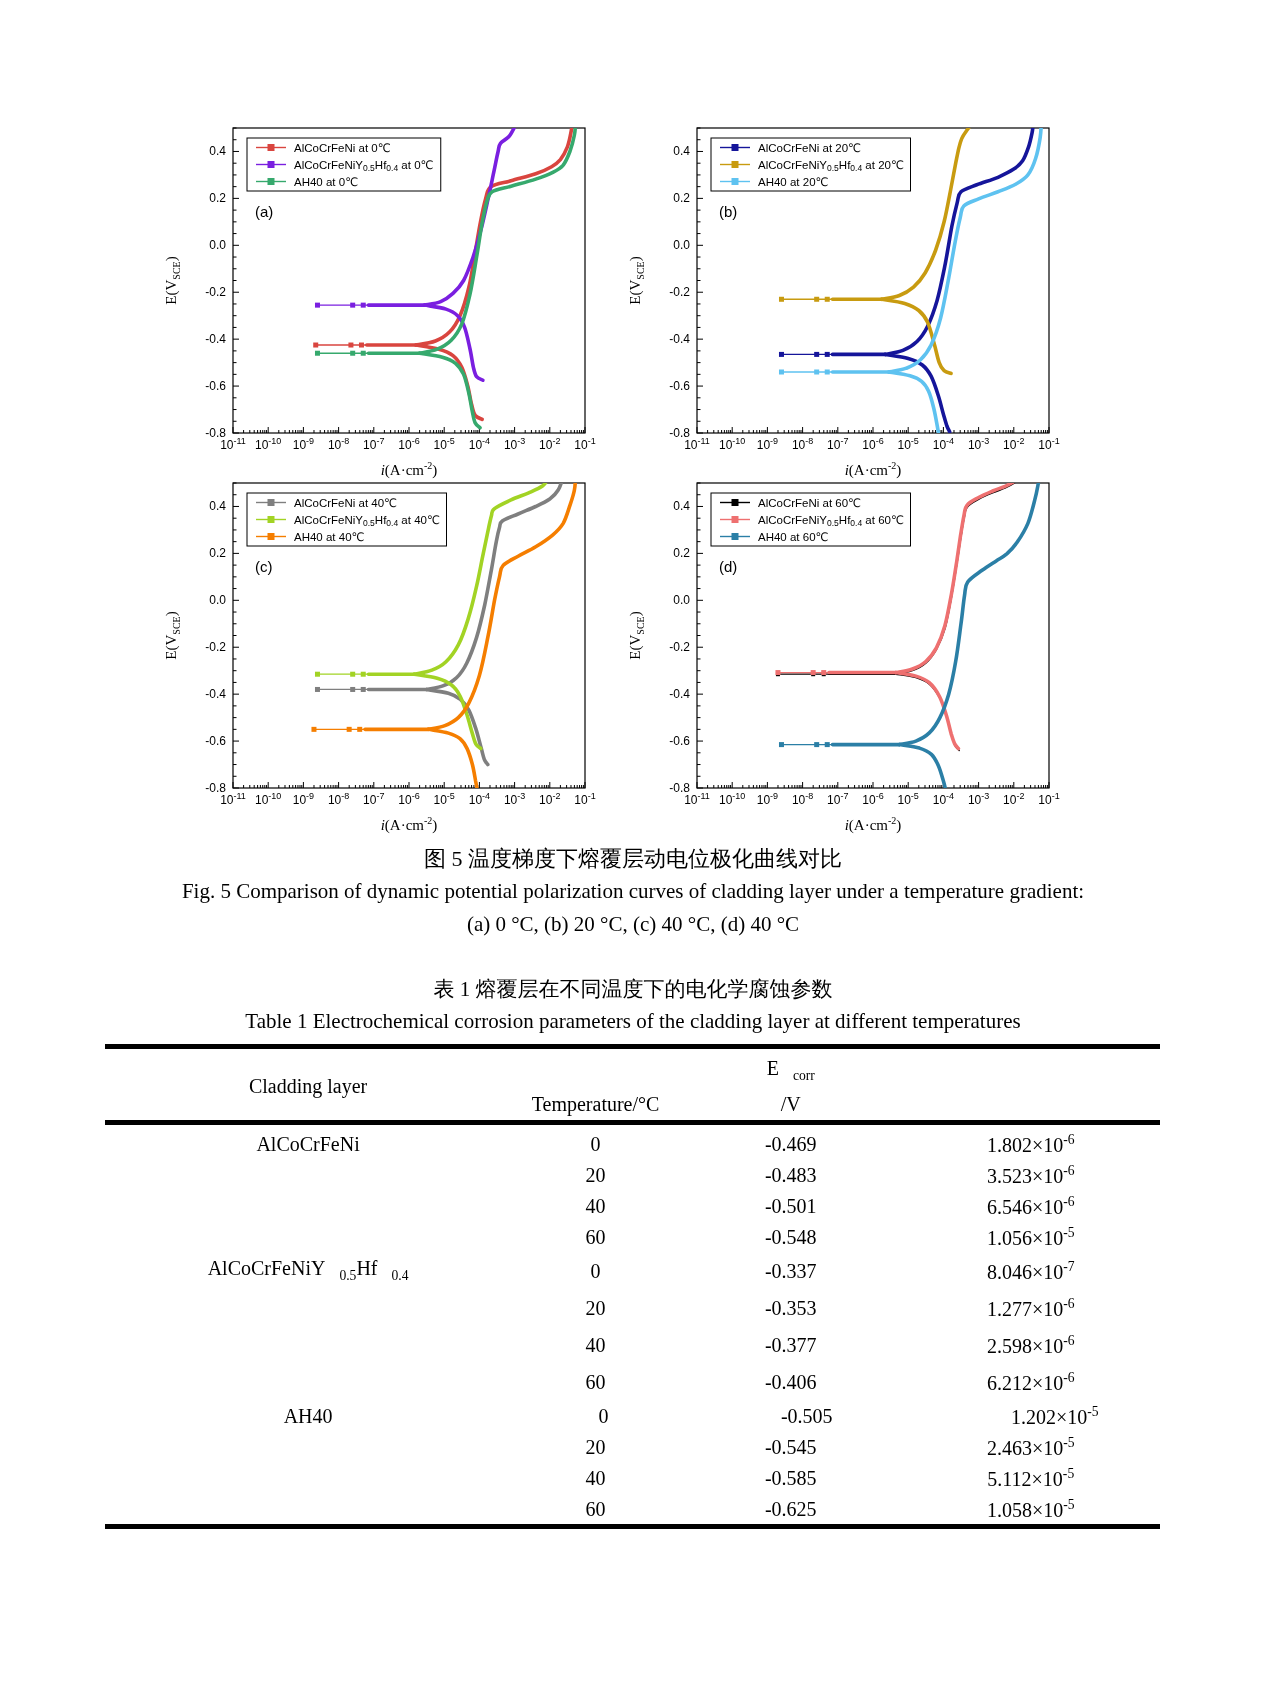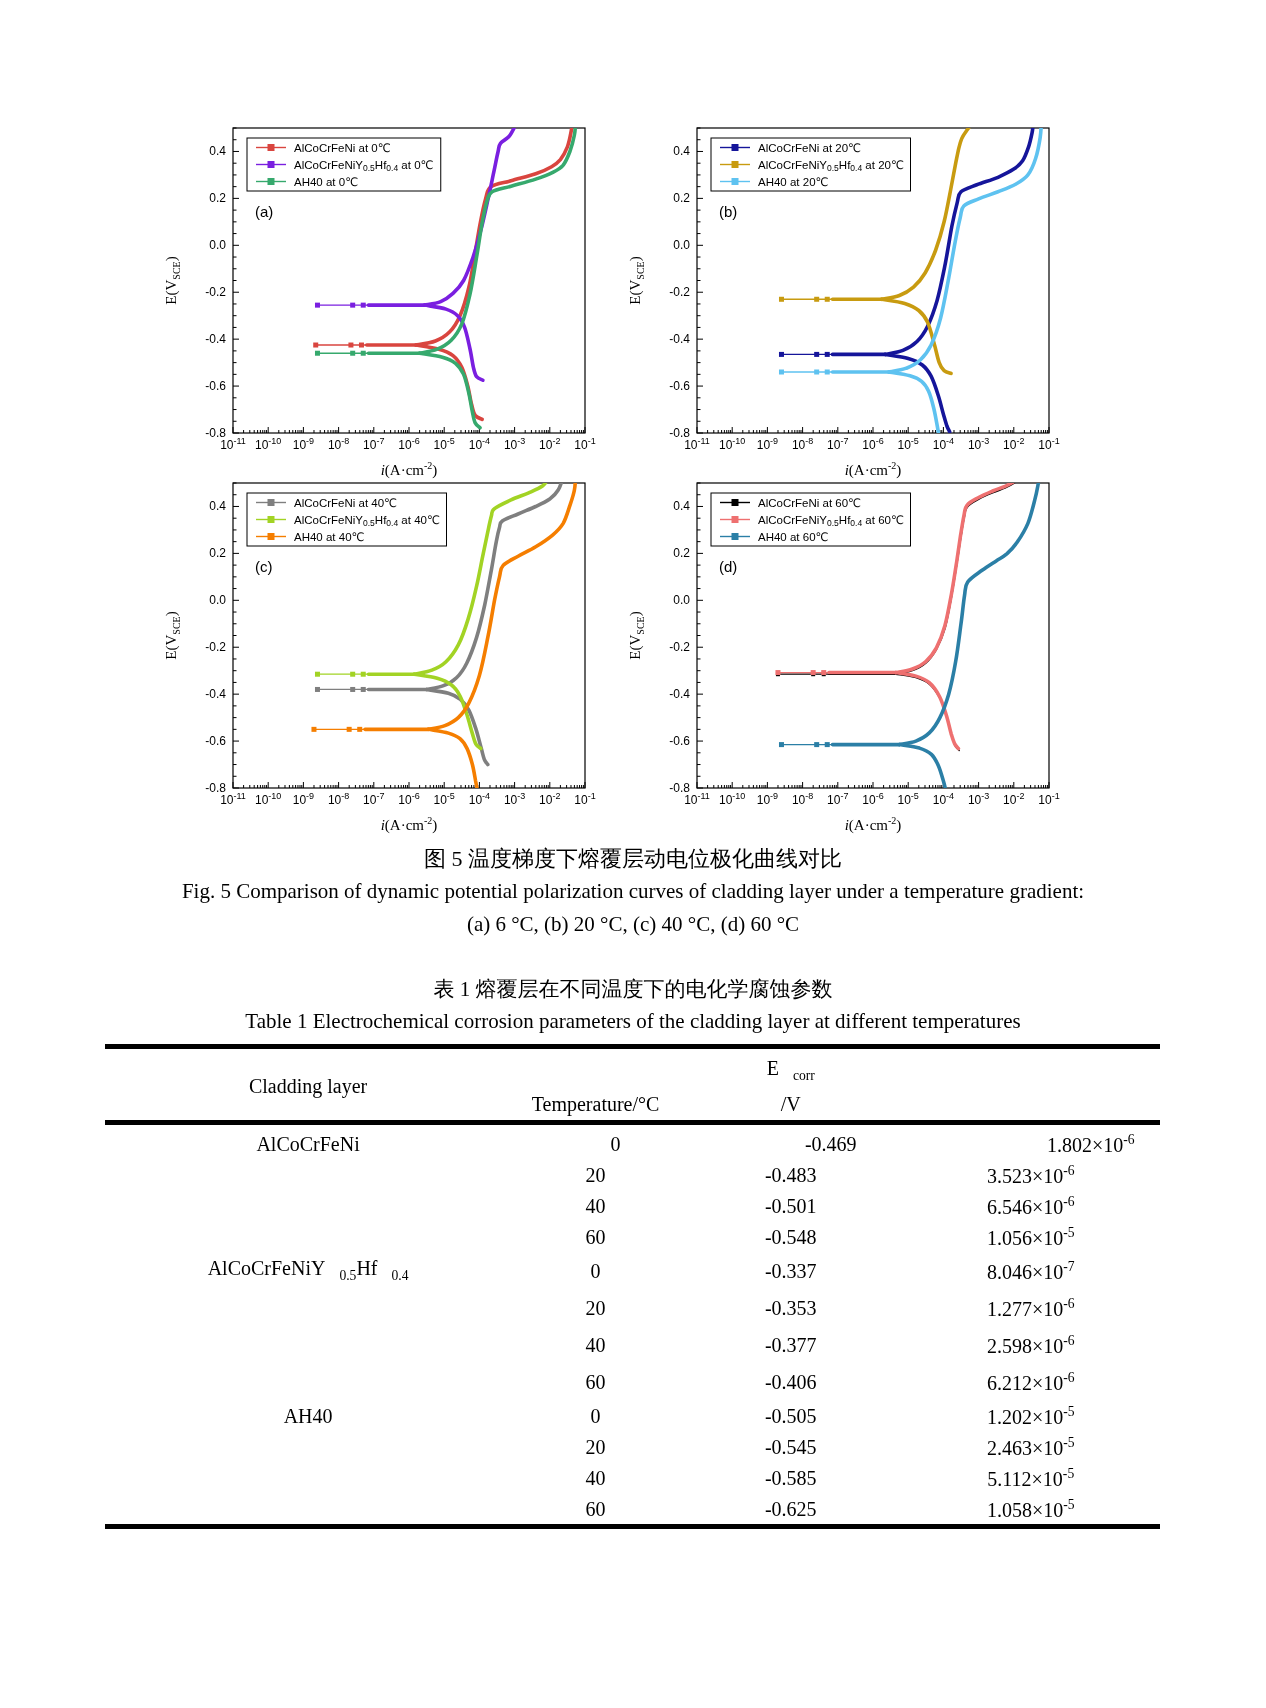--- a/index.html
+++ b/index.html
@@ -803,41 +803,41 @@
           <line x1="108" y1="68.5" x2="138" y2="68.5" stroke="#2b7fa6" stroke-width="1.4"></line>
           <rect x="119.5" y="65" width="7" height="7" fill="#2b7fa6"></rect>
           <text x="146" y="72.5" fill="#000" font-family="&quot;Liberation Sans&quot;,&quot;DejaVu Sans&quot;,sans-serif" font-size="11.5"><tspan dy="0.00" font-size="11.5">AH40 at 60℃</tspan></text>
         </g>
       </g>
       <text x="107" y="104" fill="#000" font-family="&quot;Liberation Sans&quot;,&quot;DejaVu Sans&quot;,sans-serif" font-size="15">(d)</text>
     </svg>
 
   <div class="caption cap-cn">图 5 温度梯度下熔覆层动电位极化曲线对比</div>
   <div class="caption cap-en">Fig. 5 Comparison of dynamic potential polarization curves of cladding layer under a temperature gradient:</div>
-  <div class="caption cap-sub">(a) 6 °C, (b) 20 °C, (c) 40 °C, (d) 60 °C</div>
+  <div class="caption cap-sub">(a) 0 °C, (b) 20 °C, (c) 40 °C, (d) 40 °C</div>
 
   <div class="caption tbl-cn">表 1 熔覆层在不同温度下的电化学腐蚀参数</div>
   <div class="caption tbl-en">Table 1 Electrochemical corrosion parameters of the cladding layer at different temperatures</div>
 
   <div class="tablebox">
     <div class="rule" style="top:0"></div>
     <div class="thead hgrid">
       <div class="tcell hcenter">Cladding layer</div>
       <div class="hcol">
         <div class="hline"></div>
         <div class="hline">Temperature/°C</div>
       </div>
       <div class="hcol">
         <div class="hline">E<sub>corr</sub></div>
         <div class="hline">/V</div>
       </div>
     </div>
     <div class="rule" style="top:76px"></div>
     <div class="rows" id="table-rows">
-        <div class="trow" style="height: 31px; gap: 20px;">
+        <div class="trow" style="height: 31px;">
           <div class="tcell">AlCoCrFeNi</div>
           <div class="tcell">0</div>
           <div class="tcell">-0.469</div>
           <div class="tcell">1.802×10<sup>-6</sup></div>
         </div>
         <div class="trow" style="height: 31px;">
           <div class="tcell"></div>
           <div class="tcell">20</div>
           <div class="tcell">-0.483</div>
           <div class="tcell">3.523×10<sup>-6</sup></div>
@@ -871,21 +871,21 @@
           <div class="tcell">40</div>
           <div class="tcell">-0.377</div>
           <div class="tcell">2.598×10<sup>-6</sup></div>
         </div>
         <div class="trow" style="height: 37px;">
           <div class="tcell"></div>
           <div class="tcell">60</div>
           <div class="tcell">-0.406</div>
           <div class="tcell">6.212×10<sup>-6</sup></div>
         </div>
-        <div class="trow" style="height: 31px;">
+        <div class="trow" style="height: 31px; gap: 8px;">
           <div class="tcell">AH40</div>
           <div class="tcell">0</div>
           <div class="tcell">-0.505</div>
           <div class="tcell">1.202×10<sup>-5</sup></div>
         </div>
         <div class="trow" style="height: 31px;">
           <div class="tcell"></div>
           <div class="tcell">20</div>
           <div class="tcell">-0.545</div>
           <div class="tcell">2.463×10<sup>-5</sup></div>

